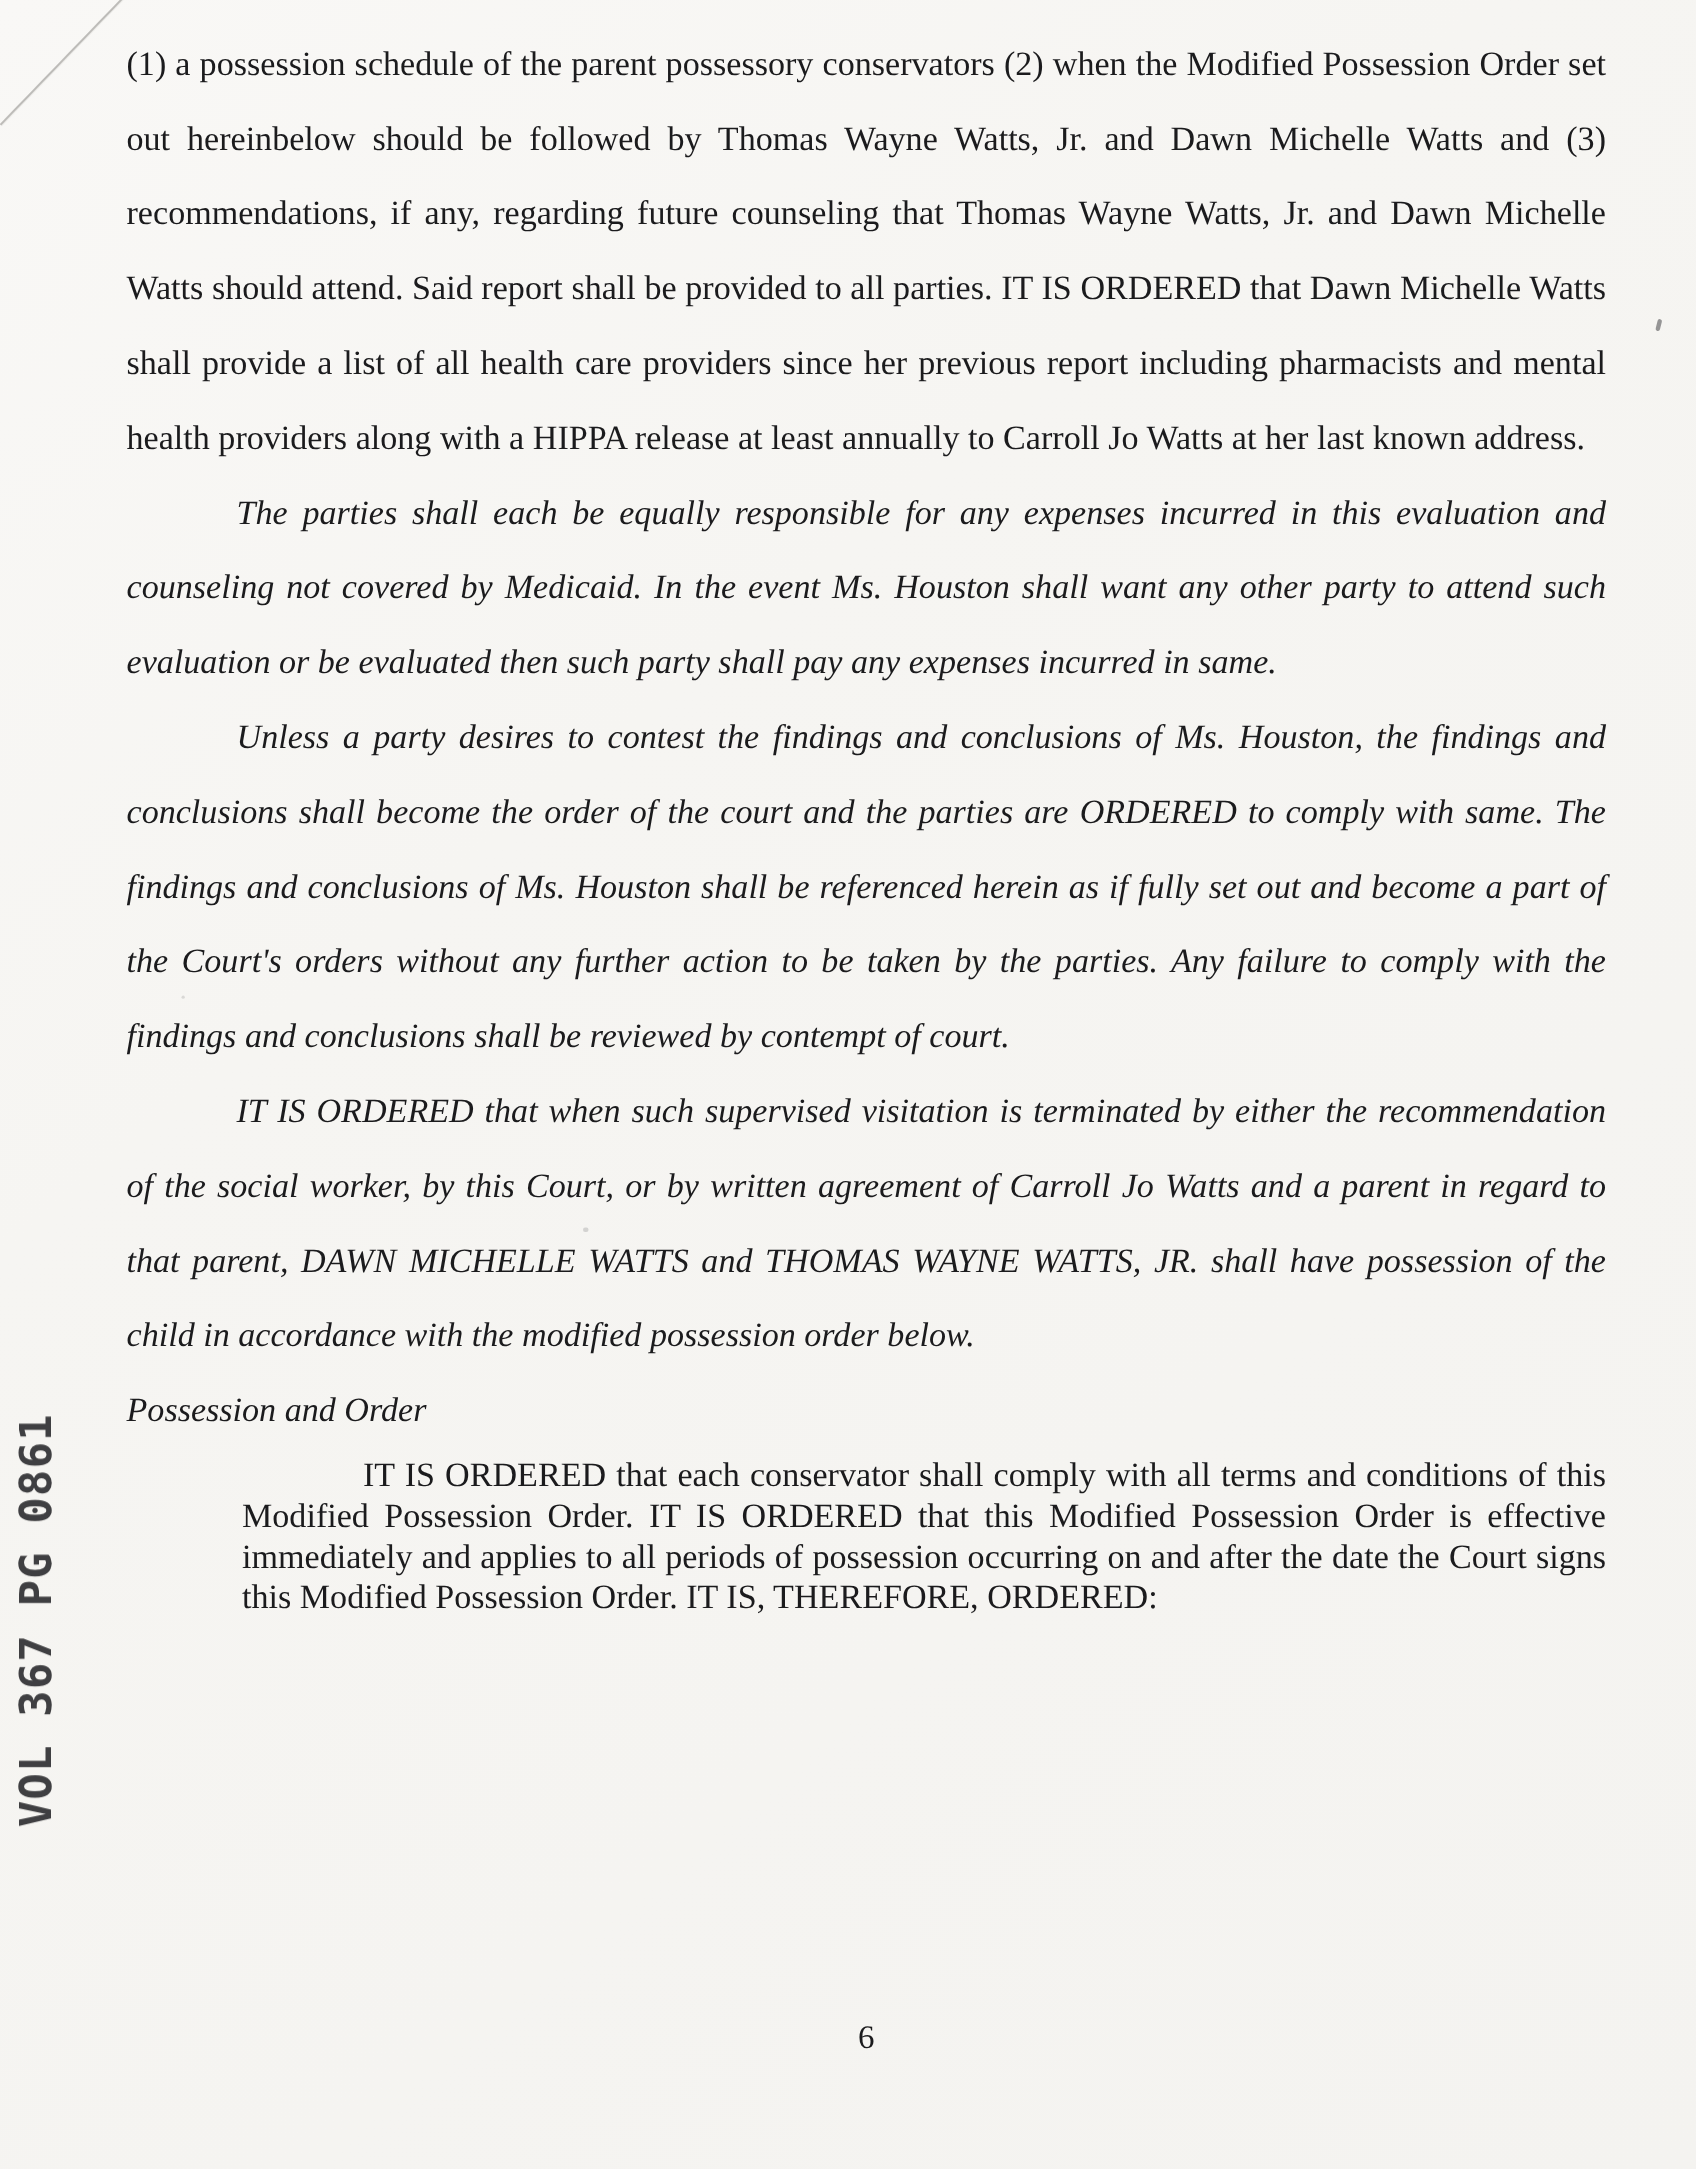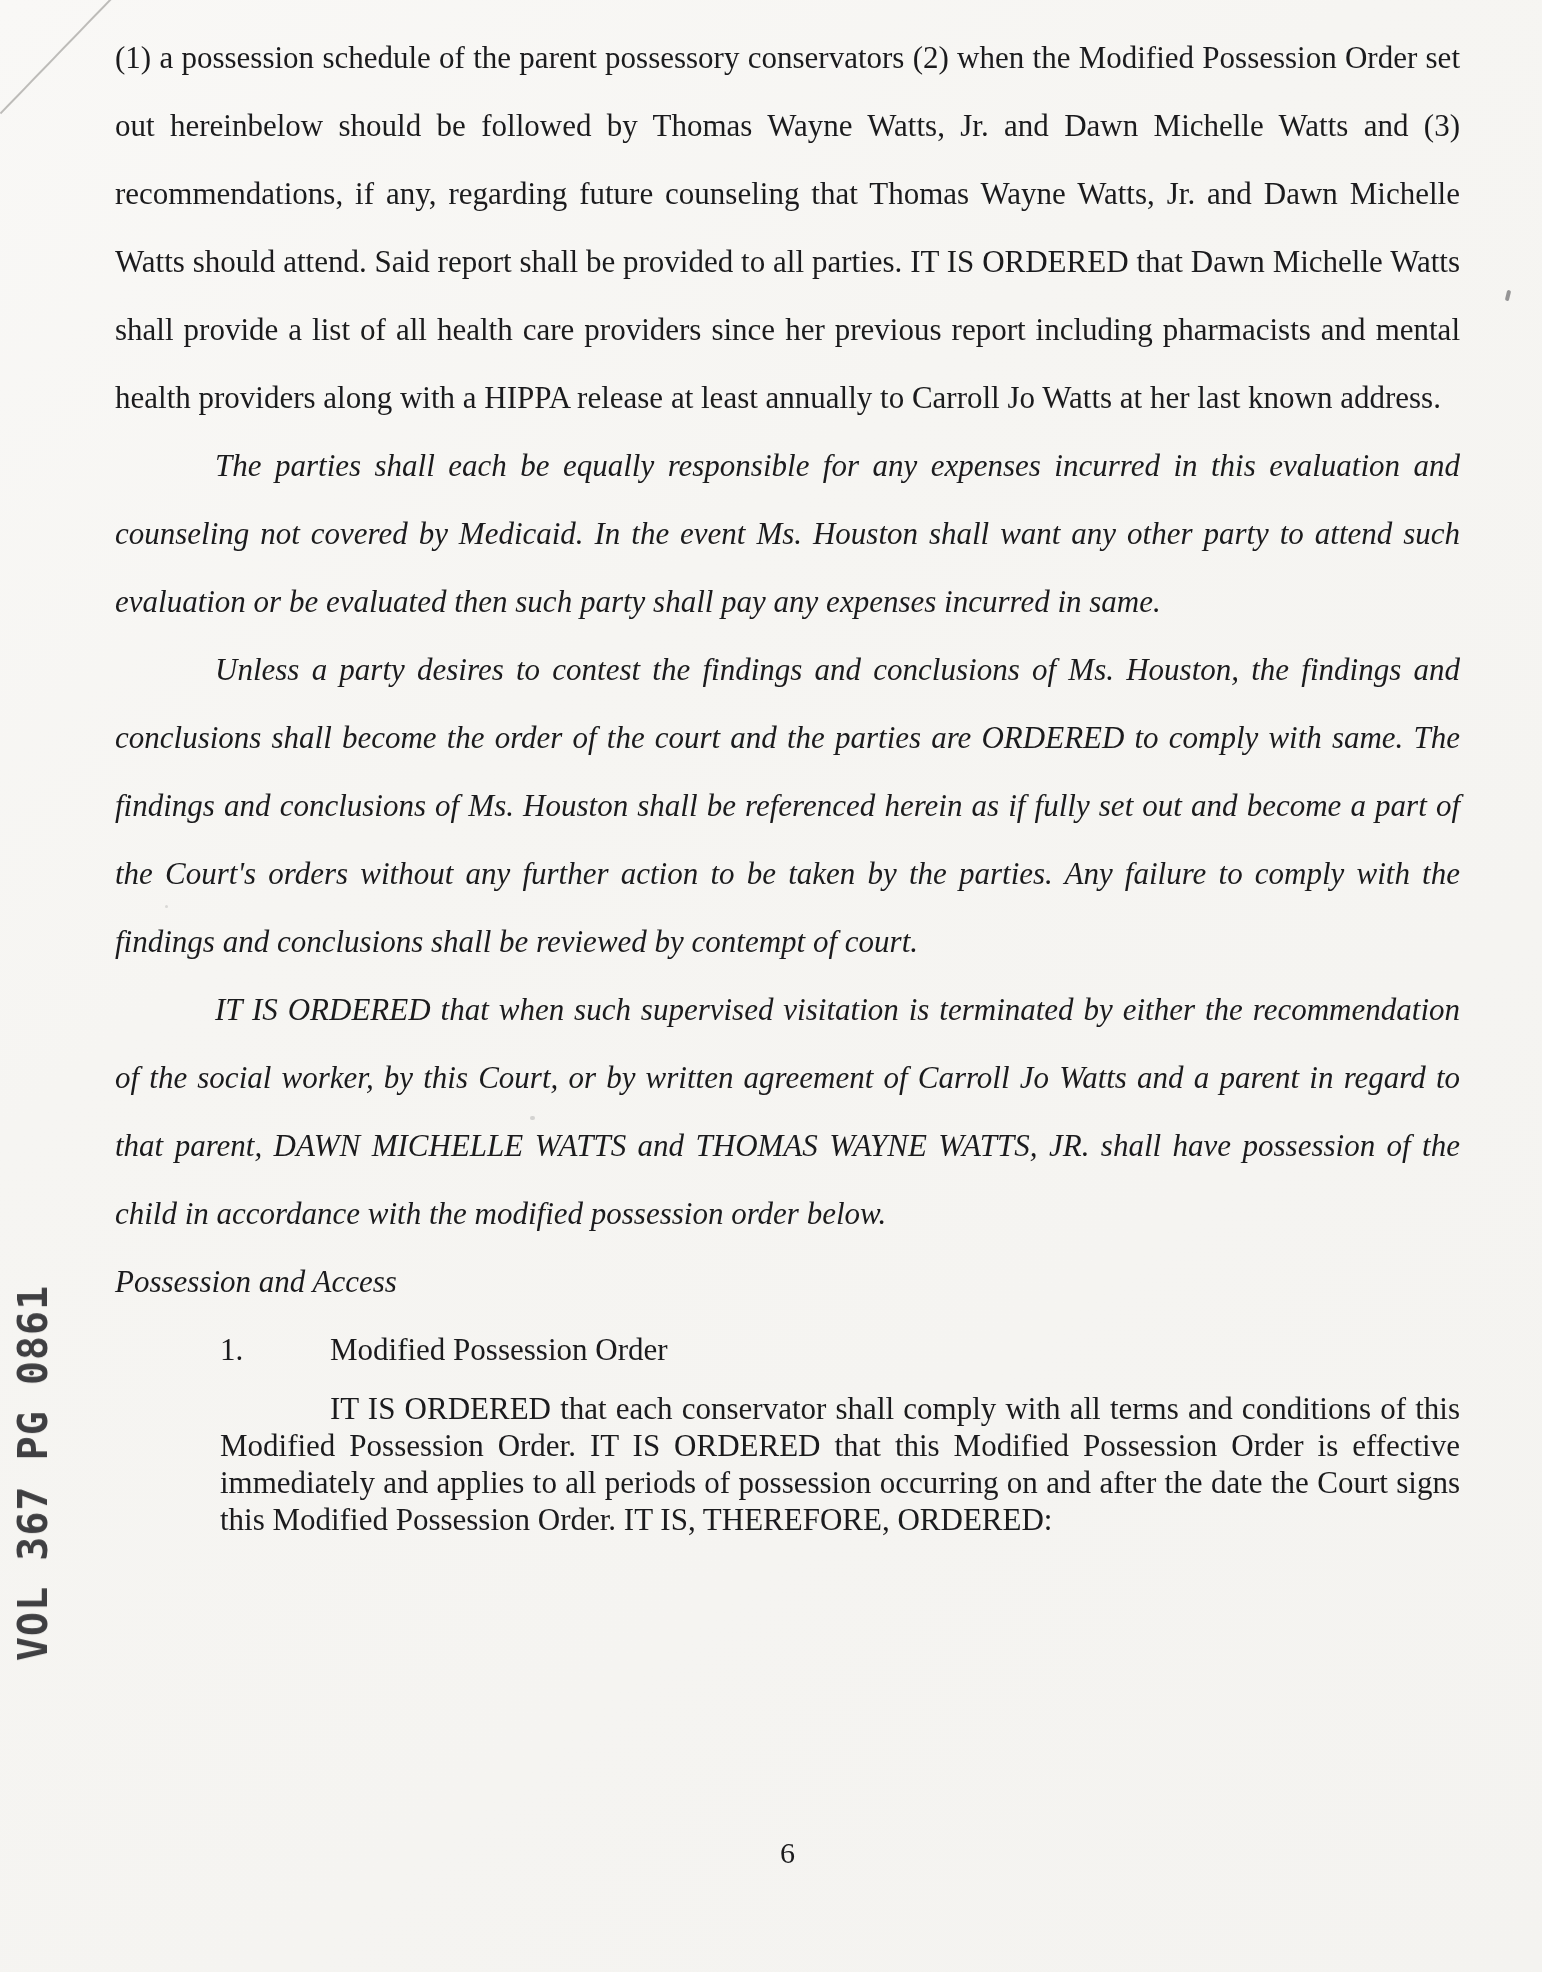--- a/index.html
+++ b/index.html
@@ -116,24 +116,21 @@
 
   <div class="stamp-wrap">
     <span class="stamp">VOL 367 PG 0861</span>
   </div>
 
   <div class="content">
     <p class="para first">(1) a possession schedule of the parent possessory conservators (2) when the Modified Possession Order set out hereinbelow should be followed by Thomas Wayne Watts, Jr. and Dawn Michelle Watts and (3) recommendations, if any, regarding future counseling that Thomas Wayne Watts, Jr. and Dawn Michelle Watts should attend.  Said report shall be provided to all parties.  IT IS ORDERED that Dawn Michelle Watts shall provide a list of all health care providers since her previous report including pharmacists and mental health providers along with a HIPPA release at least annually to Carroll Jo Watts at her last known address.</p>
     <p class="para indent">The parties shall each be equally responsible for any expenses incurred in this evaluation and counseling not covered by Medicaid. In the event Ms. Houston shall want any other party to attend such evaluation or be evaluated then such party shall pay any expenses incurred in same.</p>
     <p class="para indent">Unless a party desires to contest the findings and conclusions of Ms. Houston, the findings and conclusions shall become the order of the court and the parties are ORDERED to comply with same.  The findings and conclusions of Ms. Houston shall be referenced herein as if fully set out and become a part of the Court's orders without any further action to be taken by the parties.  Any failure to comply with the findings and conclusions shall be reviewed by contempt of court.</p>
     <p class="para indent">IT IS ORDERED that when such supervised visitation is terminated by either the recommendation of the social worker, by this Court, or by written agreement of Carroll Jo Watts and a parent in regard to that parent, DAWN MICHELLE WATTS and THOMAS WAYNE WATTS, JR. shall have possession of the child in accordance with the modified possession order below.</p>
-    <h2 class="heading">Possession and Access</h2>
-    <div class="list-item">
-      <span class="num">1.</span><span class="label">Modified Possession Order</span>
-    </div>
+    <h2 class="heading">Possession and Order</h2>
     <p class="final">IT IS ORDERED that each conservator shall comply with all terms and conditions of this Modified Possession Order.  IT IS ORDERED that this Modified Possession Order is effective immediately and applies to all periods of possession occurring on and after the date the Court signs this Modified Possession Order.  IT IS, THEREFORE, ORDERED:</p>
   </div>
 
   <div class="footer">
     <span>6</span>
   </div>
 
 </div>
 
 </body></html>

